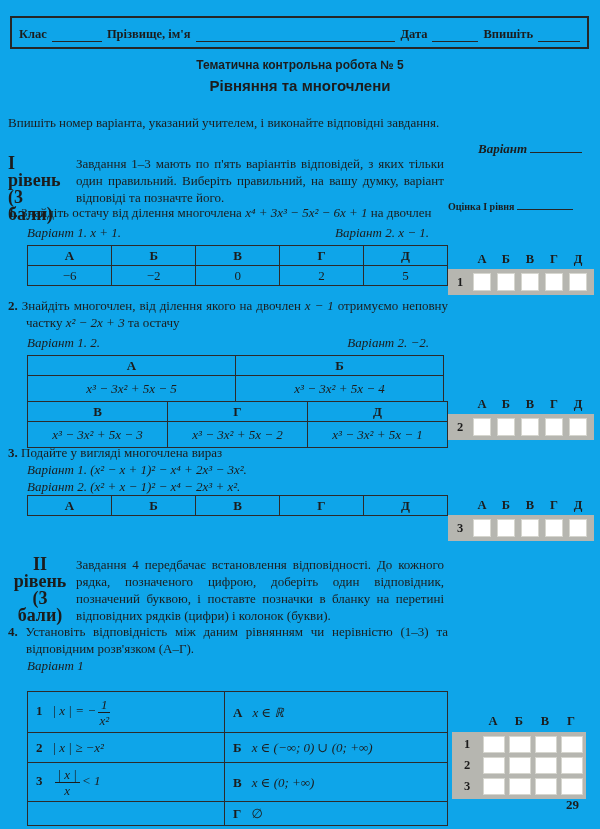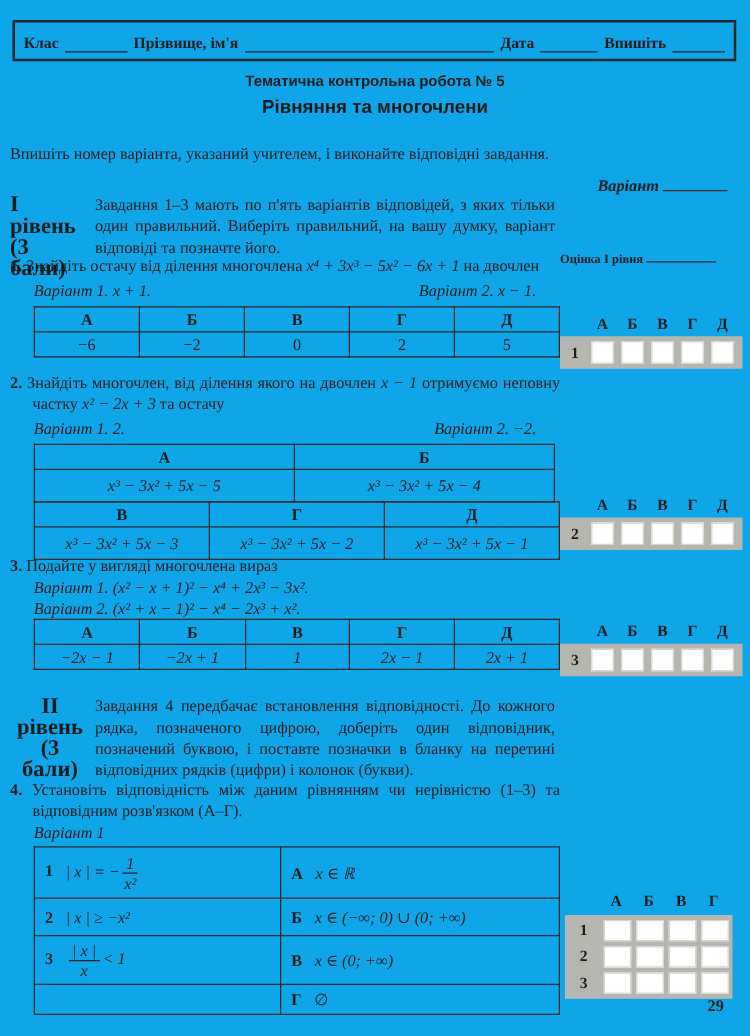--- a/index.html
+++ b/index.html
@@ -45,21 +45,21 @@
 
   table{border-collapse:collapse;margin-left:19px;}
   td,th{border:1.5px solid #2b2b2b;text-align:center;font-size:13px;padding:0 4px;}
   th{font-weight:bold;height:19px;}
   td{height:19px;}
   .w5 th,.w5 td{width:78px;}
   .t2tab-top th,.t2tab-top td{width:199px;}
   .t2tab-bot th,.t2tab-bot td{width:131px;}
   .t2tab-top td,.t2tab-bot td{height:25px;}
   .t2tab-bot{margin-top:-1.5px;}
-  .match-table{margin-top:3px;}
+  .match-table{margin-top:17px;}
   .match-table td{text-align:left;padding:2px 8px;height:auto;}
   .mt-left{width:182px;} .mt-right{width:208px;}
   .opt-letter,.item-num{font-weight:bold;margin-right:10px;font-style:normal;}
   .frac{display:inline-flex;flex-direction:column;align-items:center;vertical-align:middle;margin:0 2px;font-style:italic;}
   .frac .top{border-bottom:1.2px solid #1c1c1c;padding:0 3px;line-height:15px;}
   .frac .bot{line-height:15px;}
 
   
   .agrid{position:absolute;left:448px;width:146px;}
   .g1{top:252px;} .g2{top:397px;} .g3{top:498px;}
@@ -220,27 +220,20 @@
     </div>
     <table class="w5">
       <tbody>
           <tr>
         <th>А</th>
         <th>Б</th>
         <th>В</th>
         <th>Г</th>
         <th>Д</th>
       </tr>
-      <tr>
-        <td class="math">−2x − 1</td>
-        <td class="math">−2x + 1</td>
-        <td class="math">1</td>
-        <td class="math">2x − 1</td>
-        <td class="math">2x + 1</td>
-      </tr>
     </tbody>
       </table>
   </div>
 
   <div class="agrid g3">
     <div class="agrid-letters">
       <span>А</span>
       <span>Б</span>
       <span>В</span>
       <span>Г</span>

